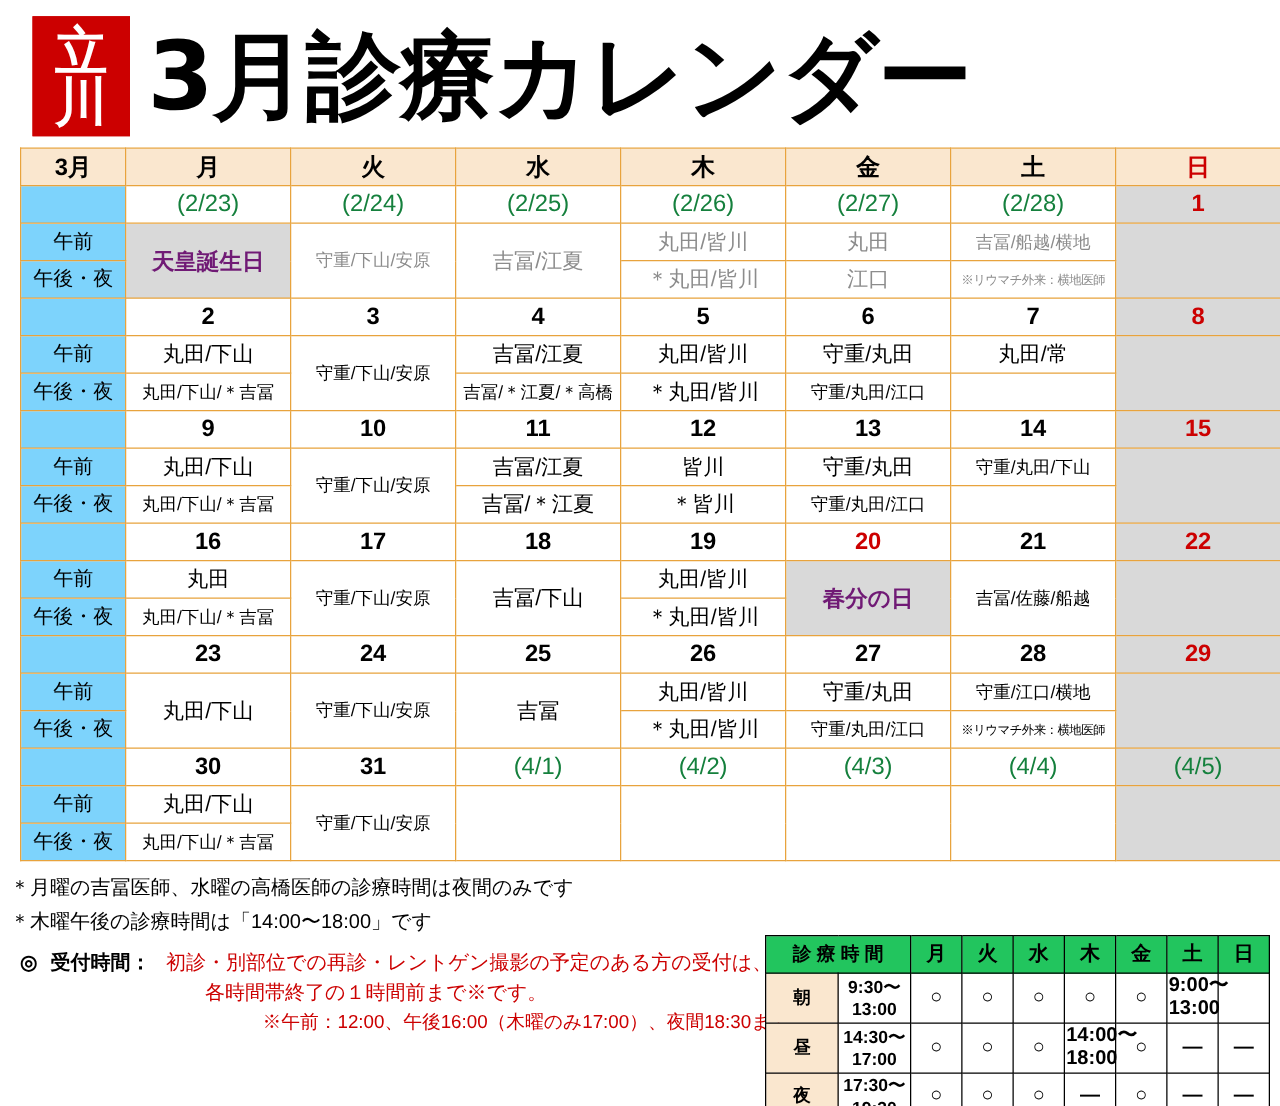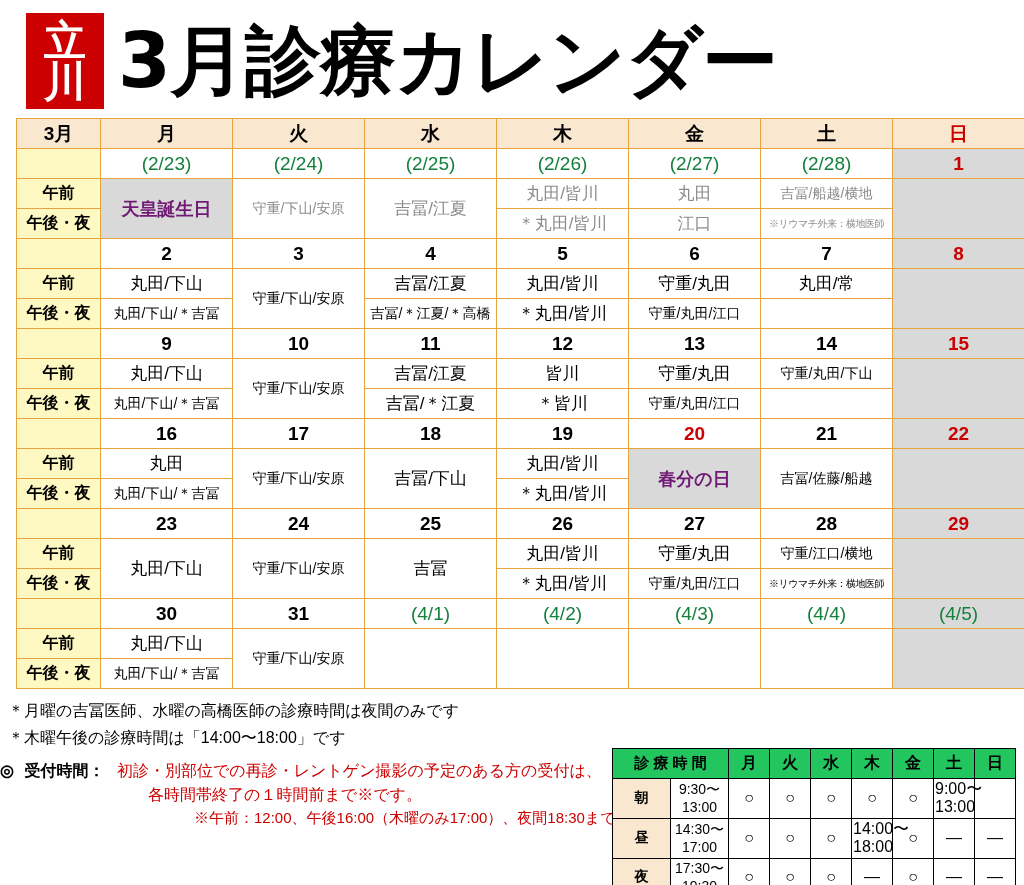--- a/index.html
+++ b/index.html
@@ -63,22 +63,22 @@
   .col-day { width: 132px; }
 
   .hdr-cell {
     background: #fae7cf;
     font-weight: 700;
     font-size: 19px;
     height: 29px;
   }
   .hdr-sun { color: #cc0000; }
   .lbl-cell {
-    background: #fef9c3;
-    font-weight: 700;
+    background: #7dd3fc;
+    font-weight: 400;
     font-size: 16px;
   }
   .num-cell {
     font-size: 19px;
     font-weight: 700;
   }
   .num-prev { color: #15803d; font-weight: 400; }
   .num-red { color: #cc0000; }
   .shade { background: #d9d9d9; }
   .grey-text { color: #8c8c8c; }
@@ -118,21 +118,21 @@
     border-collapse: collapse;
     width: 404px;
     table-layout: fixed;
     font-size: 14px;
   }
   table.hrs td, table.hrs th {
     border: 1px solid #000;
     text-align: center;
     vertical-align: middle;
     height: 30px;
-    font-weight: 400;
+    font-weight: 700;
   }
   table.hrs .h-head {
     background: #22c55e;
     font-weight: 700;
     font-size: 15px;
   }
   table.hrs .c-lab { width: 38px; background: #fae7cf; font-weight: 700; font-size: 14px;}
   table.hrs .c-time { width: 118px; font-size: 14px; }
   table.hrs .c-d { width: 41px; font-size: 16px; }
   .two-line { font-size: 11px; line-height: 1.15; }
@@ -339,21 +339,21 @@
         </tr>
       </tbody>
     </table>
   </div>
 
   <div class="notes">
     <p>＊月曜の吉冨医師、水曜の高橋医師の診療時間は夜間のみです</p>
     <p>＊木曜午後の診療時間は「14:00〜18:00」です</p>
   </div>
 
-  <div class="receipt" style="padding-left:0;">
+  <div class="receipt" style="padding-left:16px;">
     <div style="white-space:nowrap;">
       <span class="head">◎</span>
       <span class="head" style="margin-left:6px;">受付時間：</span>
       <span class="red" style="margin-left:8px;font-weight:400;">初診・別部位での再診・レントゲン撮影の予定のある方の受付は、</span>
     </div>
     <div class="indent1">各時間帯終了の１時間前まで※です。</div>
     <div class="indent2" style="font-size:15px;">※午前：12:00、午後16:00（木曜のみ17:00）、夜間18:30まで</div>
   </div>
 
   <div class="hours">

